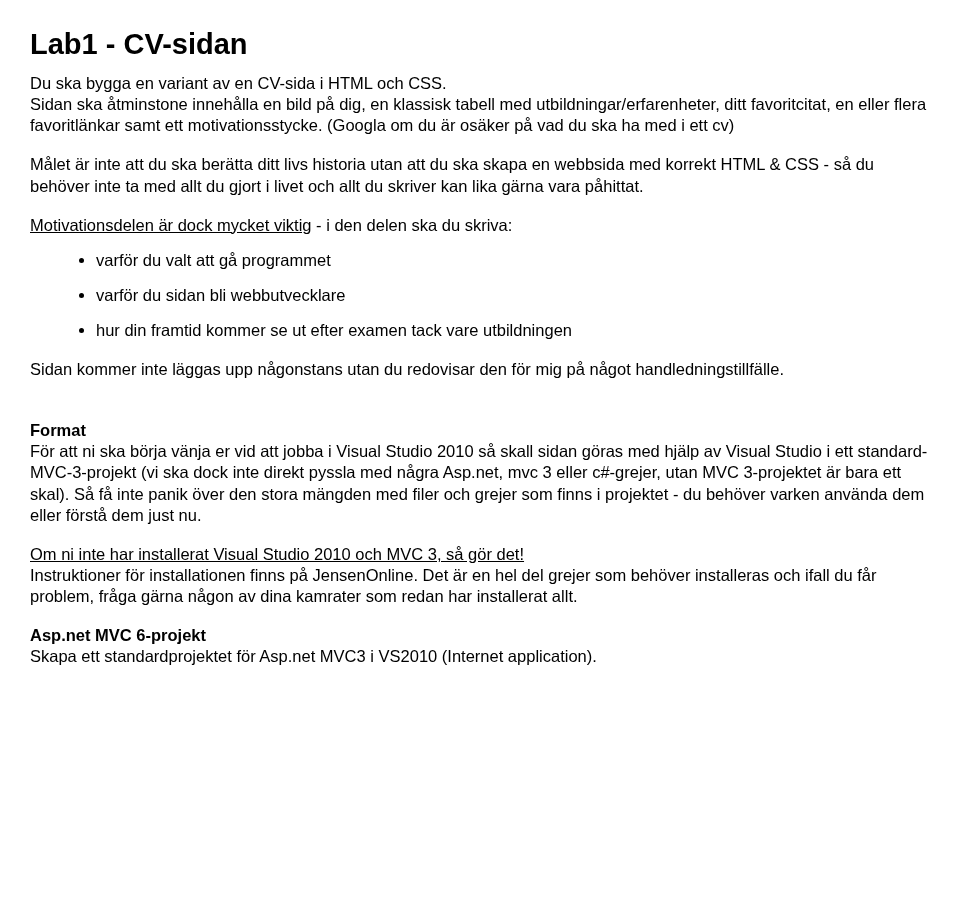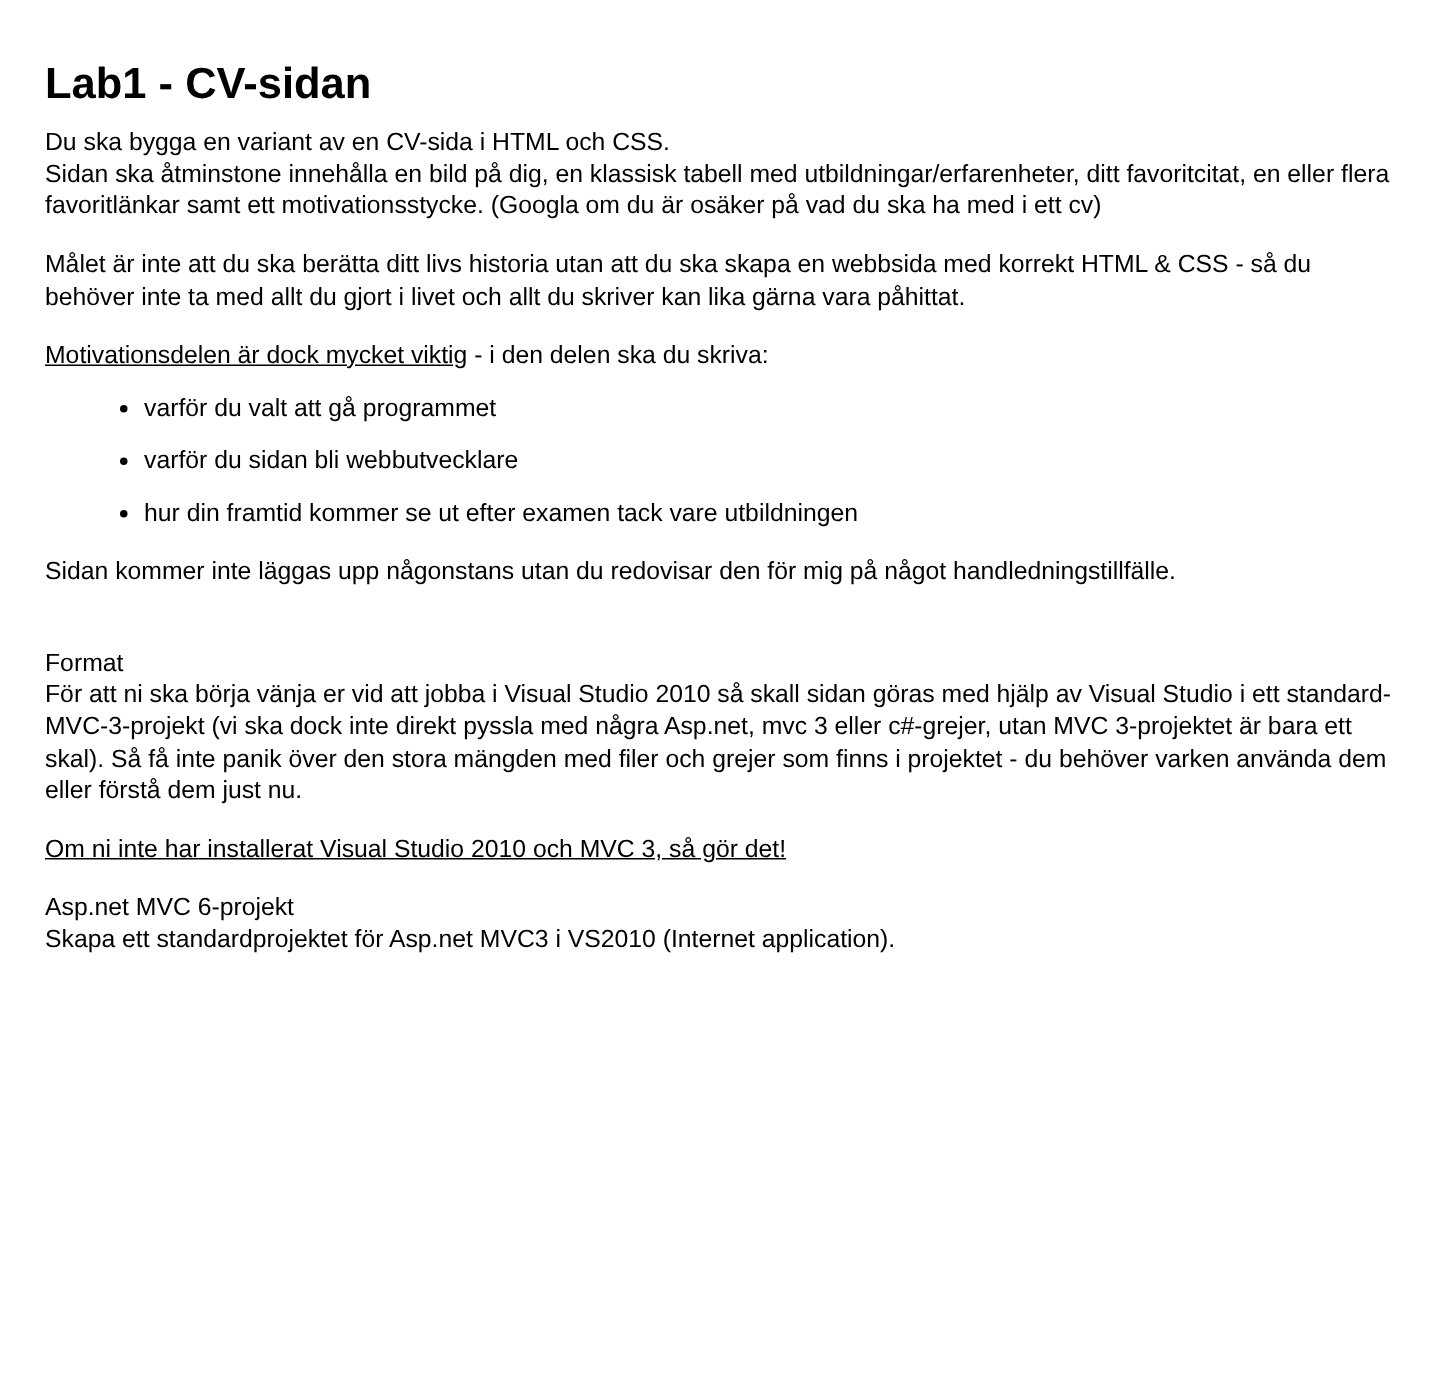--- a/index.html
+++ b/index.html
@@ -9,39 +9,39 @@
     margin: 0;
     padding: 22px 30px 30px 30px;
     width: 960px;
     box-sizing: border-box;
     font-size: 16.5px;
     line-height: 1.28;
   }
   h1 {
     font-size: 29px;
     font-weight: bold;
-    margin: 16px 0 10px 0;
+    margin: 4px 0 10px 0;
   }
   p {
     margin: 0 0 18px 0;
   }
   ul {
     margin: 0 0 18px 0;
     padding-left: 52px;
   }
   ul li {
     margin: 14px;
     padding: 0;
   }
   .underline {
     text-decoration: underline;
     margin-top: 28px;
   }
   .section-title {
-    font-weight: normal;
+    font-weight: bold;
     margin: 0;
   }
   .no-bottom {
     margin-bottom: 0;
   }
   .small-gap {
     margin-bottom: 0;
   }
   .big-gap {
     margin-bottom: 40px;
@@ -66,18 +66,19 @@
   <li>hur din framtid kommer se ut efter examen tack vare utbildningen</li>
 </ul>
 
 <p class="big-gap">Sidan kommer inte läggas upp någonstans utan du redovisar den för mig på något handledningstillfälle.</p>
 
 <p class="section-title">Format</p>
 <p>För att ni ska börja vänja er vid att jobba i Visual Studio 2010 så skall sidan göras med hjälp av Visual Studio i ett standard-MVC-3-projekt (vi ska dock inte direkt pyssla med några Asp.net, mvc 3 eller c#-grejer, utan MVC 3-projektet är bara ett skal). Så få inte panik över den stora mängden med filer och grejer som finns i projektet - du behöver varken använda dem eller förstå dem just nu.</p>
 
 <p>
   <span class="underline">Om ni inte har installerat Visual Studio 2010 och MVC 3, så gör det!</span><br>
+  <span>Instruktioner för installationen finns på JensenOnline. Det är en hel del grejer som behöver installeras och ifall du får problem, fråga gärna någon av dina kamrater som redan har installerat allt.</span>
 </p>
 
 <p class="section-title">Asp.net MVC 6-projekt</p>
 <p class="small-gap">
   <span>Skapa ett standardprojektet för Asp.net MVC3 i VS2010 (Internet application).</span><br>
 </p>
 
 </body></html>

